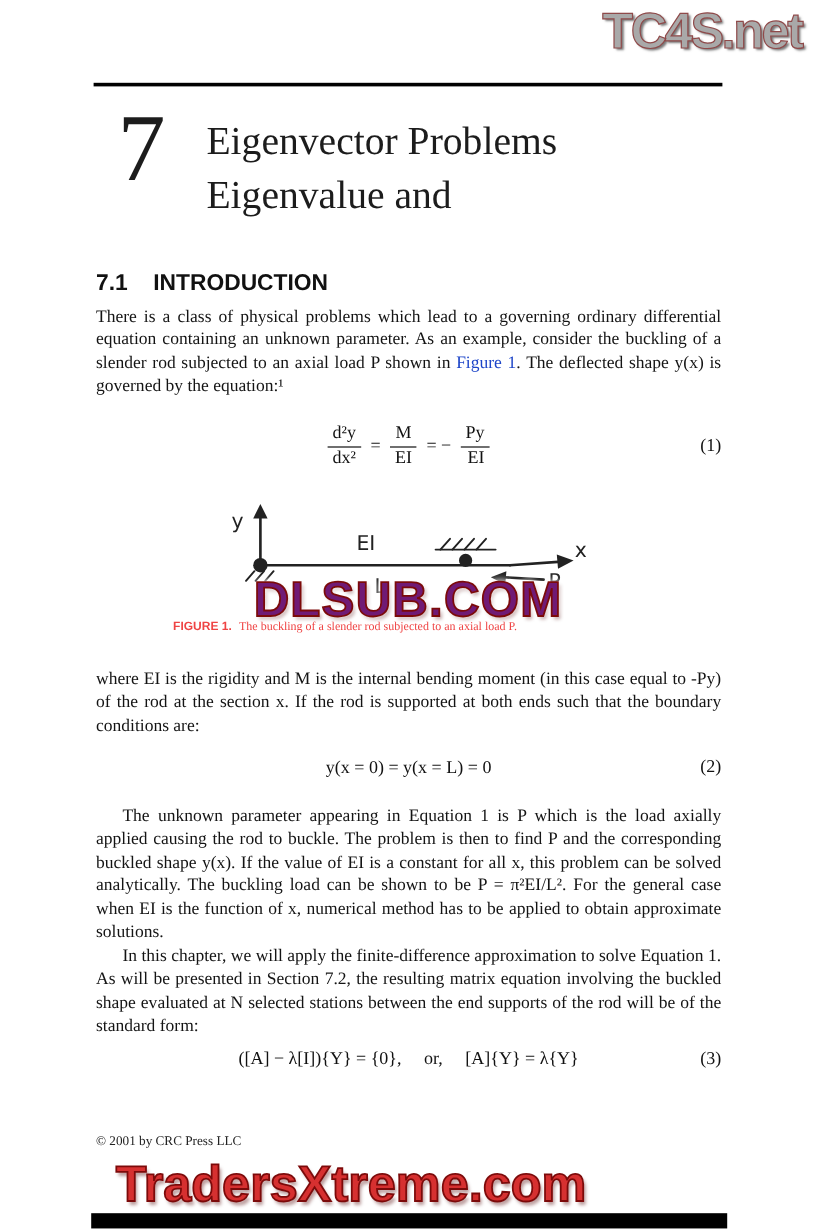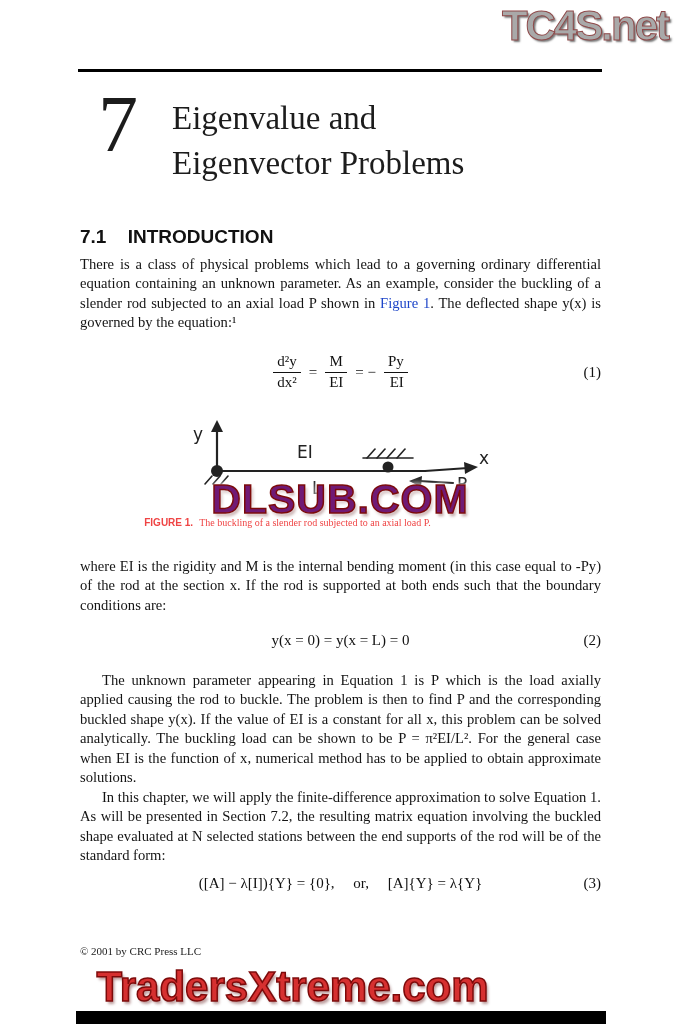--- a/index.html
+++ b/index.html
@@ -71,22 +71,22 @@
 <body>
 
 <div class="page">
 
   <div class="wm-top">TC4S.net</div>
 
   <div class="rule-top"></div>
 
   <div class="ch-num">7</div>
   <div class="ch-title">
+    <div>Eigenvector Problems</div>
     <div>Eigenvalue and</div>
-    <div>Eigenvector Problems</div>
   </div>
 
   <div class="sec-head">
     <span class="sec-num">7.1</span>
     <span>INTRODUCTION</span>
   </div>
 
   <p class="para p1">
     <span>There is a class of physical problems which lead to a governing ordinary differential equation containing an unknown parameter. As an example, consider the buckling of a slender rod subjected to an axial load P shown in </span><a class="figlink">Figure 1</a><span>. The deflected shape y(x) is governed by the equation:¹</span>
   </p>

